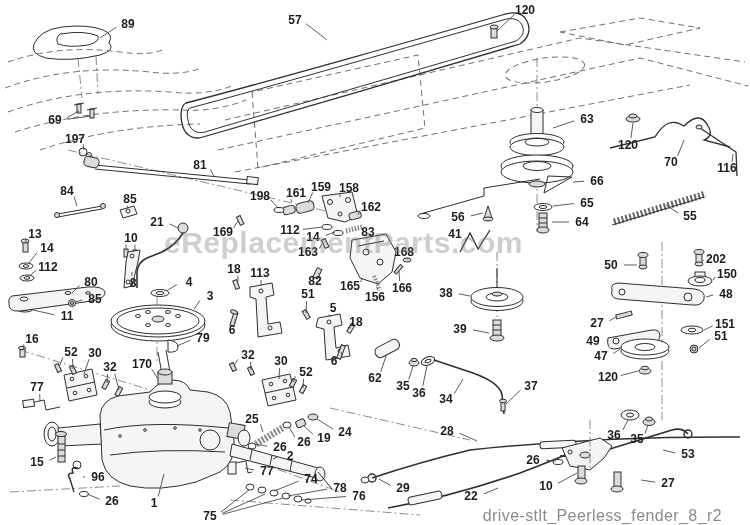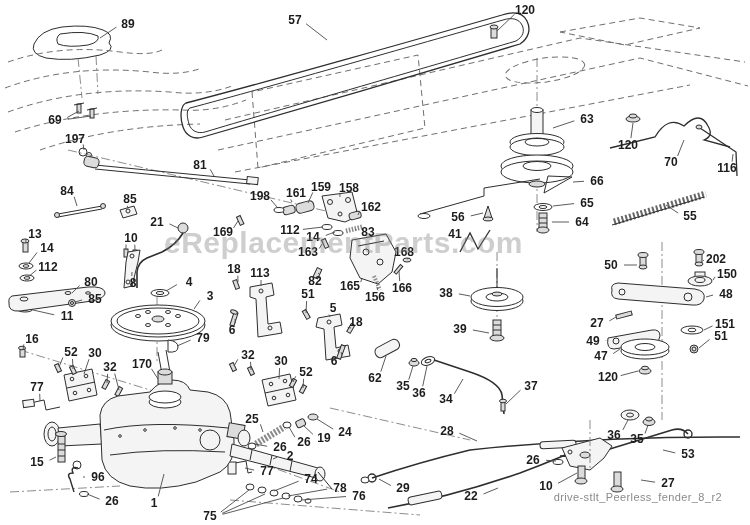--- a/index.html
+++ b/index.html
@@ -10,21 +10,21 @@
   .ln2{stroke:#2e2e2e;fill:none;stroke-width:1.6;}
   .part{fill:#f4f4f4;stroke:#2e2e2e;stroke-width:1;}
   .part-d{fill:#dcdcdc;stroke:#2e2e2e;stroke-width:1;}
   .part-w{fill:#ffffff;stroke:#2e2e2e;stroke-width:1;}
   .dash{stroke:#6f6f6f;stroke-dasharray:6 4;fill:none;stroke-width:1;}
   .dashdot{stroke:#6f6f6f;stroke-dasharray:9 3 2 3;fill:none;stroke-width:0.8;}
   .spring{stroke:#8a8a8a;fill:none;}
   #watermark{position:absolute;left:164px;top:226px;width:400px;
              font-size:30px;font-weight:bold;letter-spacing:0.5px;
              color:rgba(125,125,125,0.38);white-space:nowrap;pointer-events:none;}
-  #footer-note{position:absolute;right:28px;bottom:22px;font-size:11px;
+  #footer-note{position:absolute;right:28px;bottom:0;font-size:16px;
                color:#8a8a8a;letter-spacing:0.4px;margin-top:40px;}
   text.callout{font-family:"Liberation Sans", sans-serif;font-size:12px;font-weight:bold;
                fill:#1c1c1c;text-anchor:middle;}
 </style>
 </head>
 <body>
 
 <div id="canvas">
   <svg width="750" height="525" viewBox="0 0 750 525">
 

